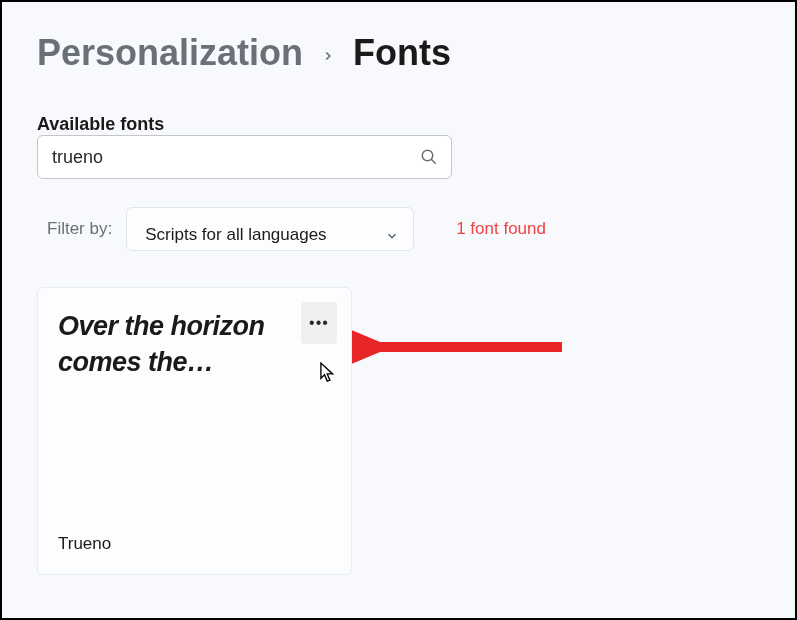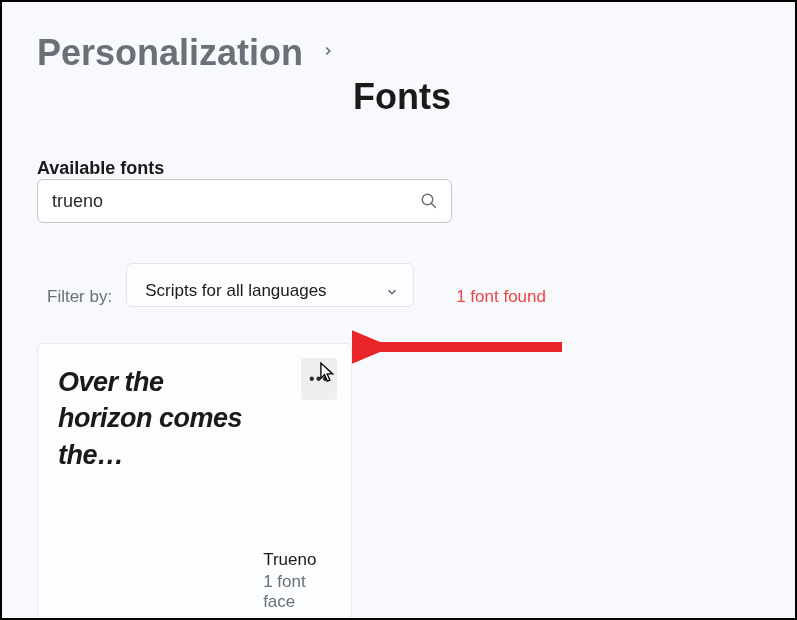--- a/index.html
+++ b/index.html
@@ -12,39 +12,39 @@
       background: #f7f9fc;
       width: 797px;
       height: 620px;
       border: 2px solid #000;
       padding: 20px 35px;
       position: relative;
       overflow: hidden;
     }
     .breadcrumb {
       display: flex;
+      align-items: center;
       gap: 18px;
       margin-bottom: 40px;
       margin-top: 10px;
     }
     .breadcrumb-item {
       font-size: 36px;
       font-weight: 600;
       color: #6a7078;
     }
     .breadcrumb-sep {
       font-size: 24px;
       color: #6a7078;
       margin-top: 4px;
     }
     .breadcrumb-current {
       font-size: 36px;
       font-weight: 600;
       color: #1a1a1a;
-      margin-top: 44px;
     }
     .section-label {
       font-size: 18px;
       font-weight: 600;
       color: #1a1a1a;
     }
     .search-wrap {
       position: relative;
       width: 415px;
       margin-bottom: 28px;
@@ -65,21 +65,21 @@
       right: 14px;
       top: 50%;
       transform: translateY(-50%);
       width: 18px;
       height: 18px;
       color: #6a7078;
       pointer-events: none;
     }
     .filter-row {
       display: flex;
-      align-items: flex-end;
+      align-items: center;
       gap: 14px;
       margin-bottom: 36px;
     }
     .filter-label {
       font-size: 17px;
       color: #6a7078;
       margin-left: 10px;
     }
     .filter-select {
       display: flex;
@@ -88,41 +88,41 @@
       gap: 14px;
       height: 44px;
       padding: 12px 14px 0 18px;
       background: #fcfdfe;
       border: 1px solid #e2e5e9;
       border-radius: 6px;
       font-size: 17px;
       color: #1a1a1a;
       cursor: pointer;
       min-width: 288px;
-      margin-top: 12px;
     }
     .chevron {
       width: 14px;
       height: 14px;
       color: #4a4f56;
     }
     .result-count {
       font-size: 17px;
       color: #ef4444;
       margin-left: 28px;
     }
     .font-card {
       width: 315px;
       height: 288px;
       background: #fcfdfe;
       border: 1px solid #e8ebef;
       border-radius: 6px;
       padding: 20px 20px 18px 20px;
       position: relative;
       display: flex;
+      flex-direction: column;
       cursor: pointer;
     }
     .font-preview {
       font-size: 27px;
       font-weight: 900;
       font-style: italic;
       color: #1a1a1a;
       line-height: 1.35;
       letter-spacing: -0.5px;
       width: 240px;
@@ -212,21 +212,20 @@
   <span class="result-count">1 font found</span>
 </div>
 
 <div class="font-card">
   <div class="font-preview">Over the horizon comes the…</div>
   <button class="card-more">
     <span>•••</span>
   </button>
   <div class="card-footer">
     <div class="font-name">Trueno</div>
-    <div class="font-faces">1 font face</div>
   </div>
 </div>
 
 <svg class="cursor-pointer" viewBox="0 0 20 24" fill="white" stroke="black" stroke-width="1.5">
   <path d="M1 1 L1 18 L5 14 L8 21 L11 20 L8 13 L14 13 Z"></path>
 </svg>
 
 <svg class="arrow-annotation" width="220" height="40" viewBox="0 0 220 40">
   <defs>
     <marker id="arrowhead" markerWidth="12" markerHeight="10" refX="2" refY="5" orient="auto">

